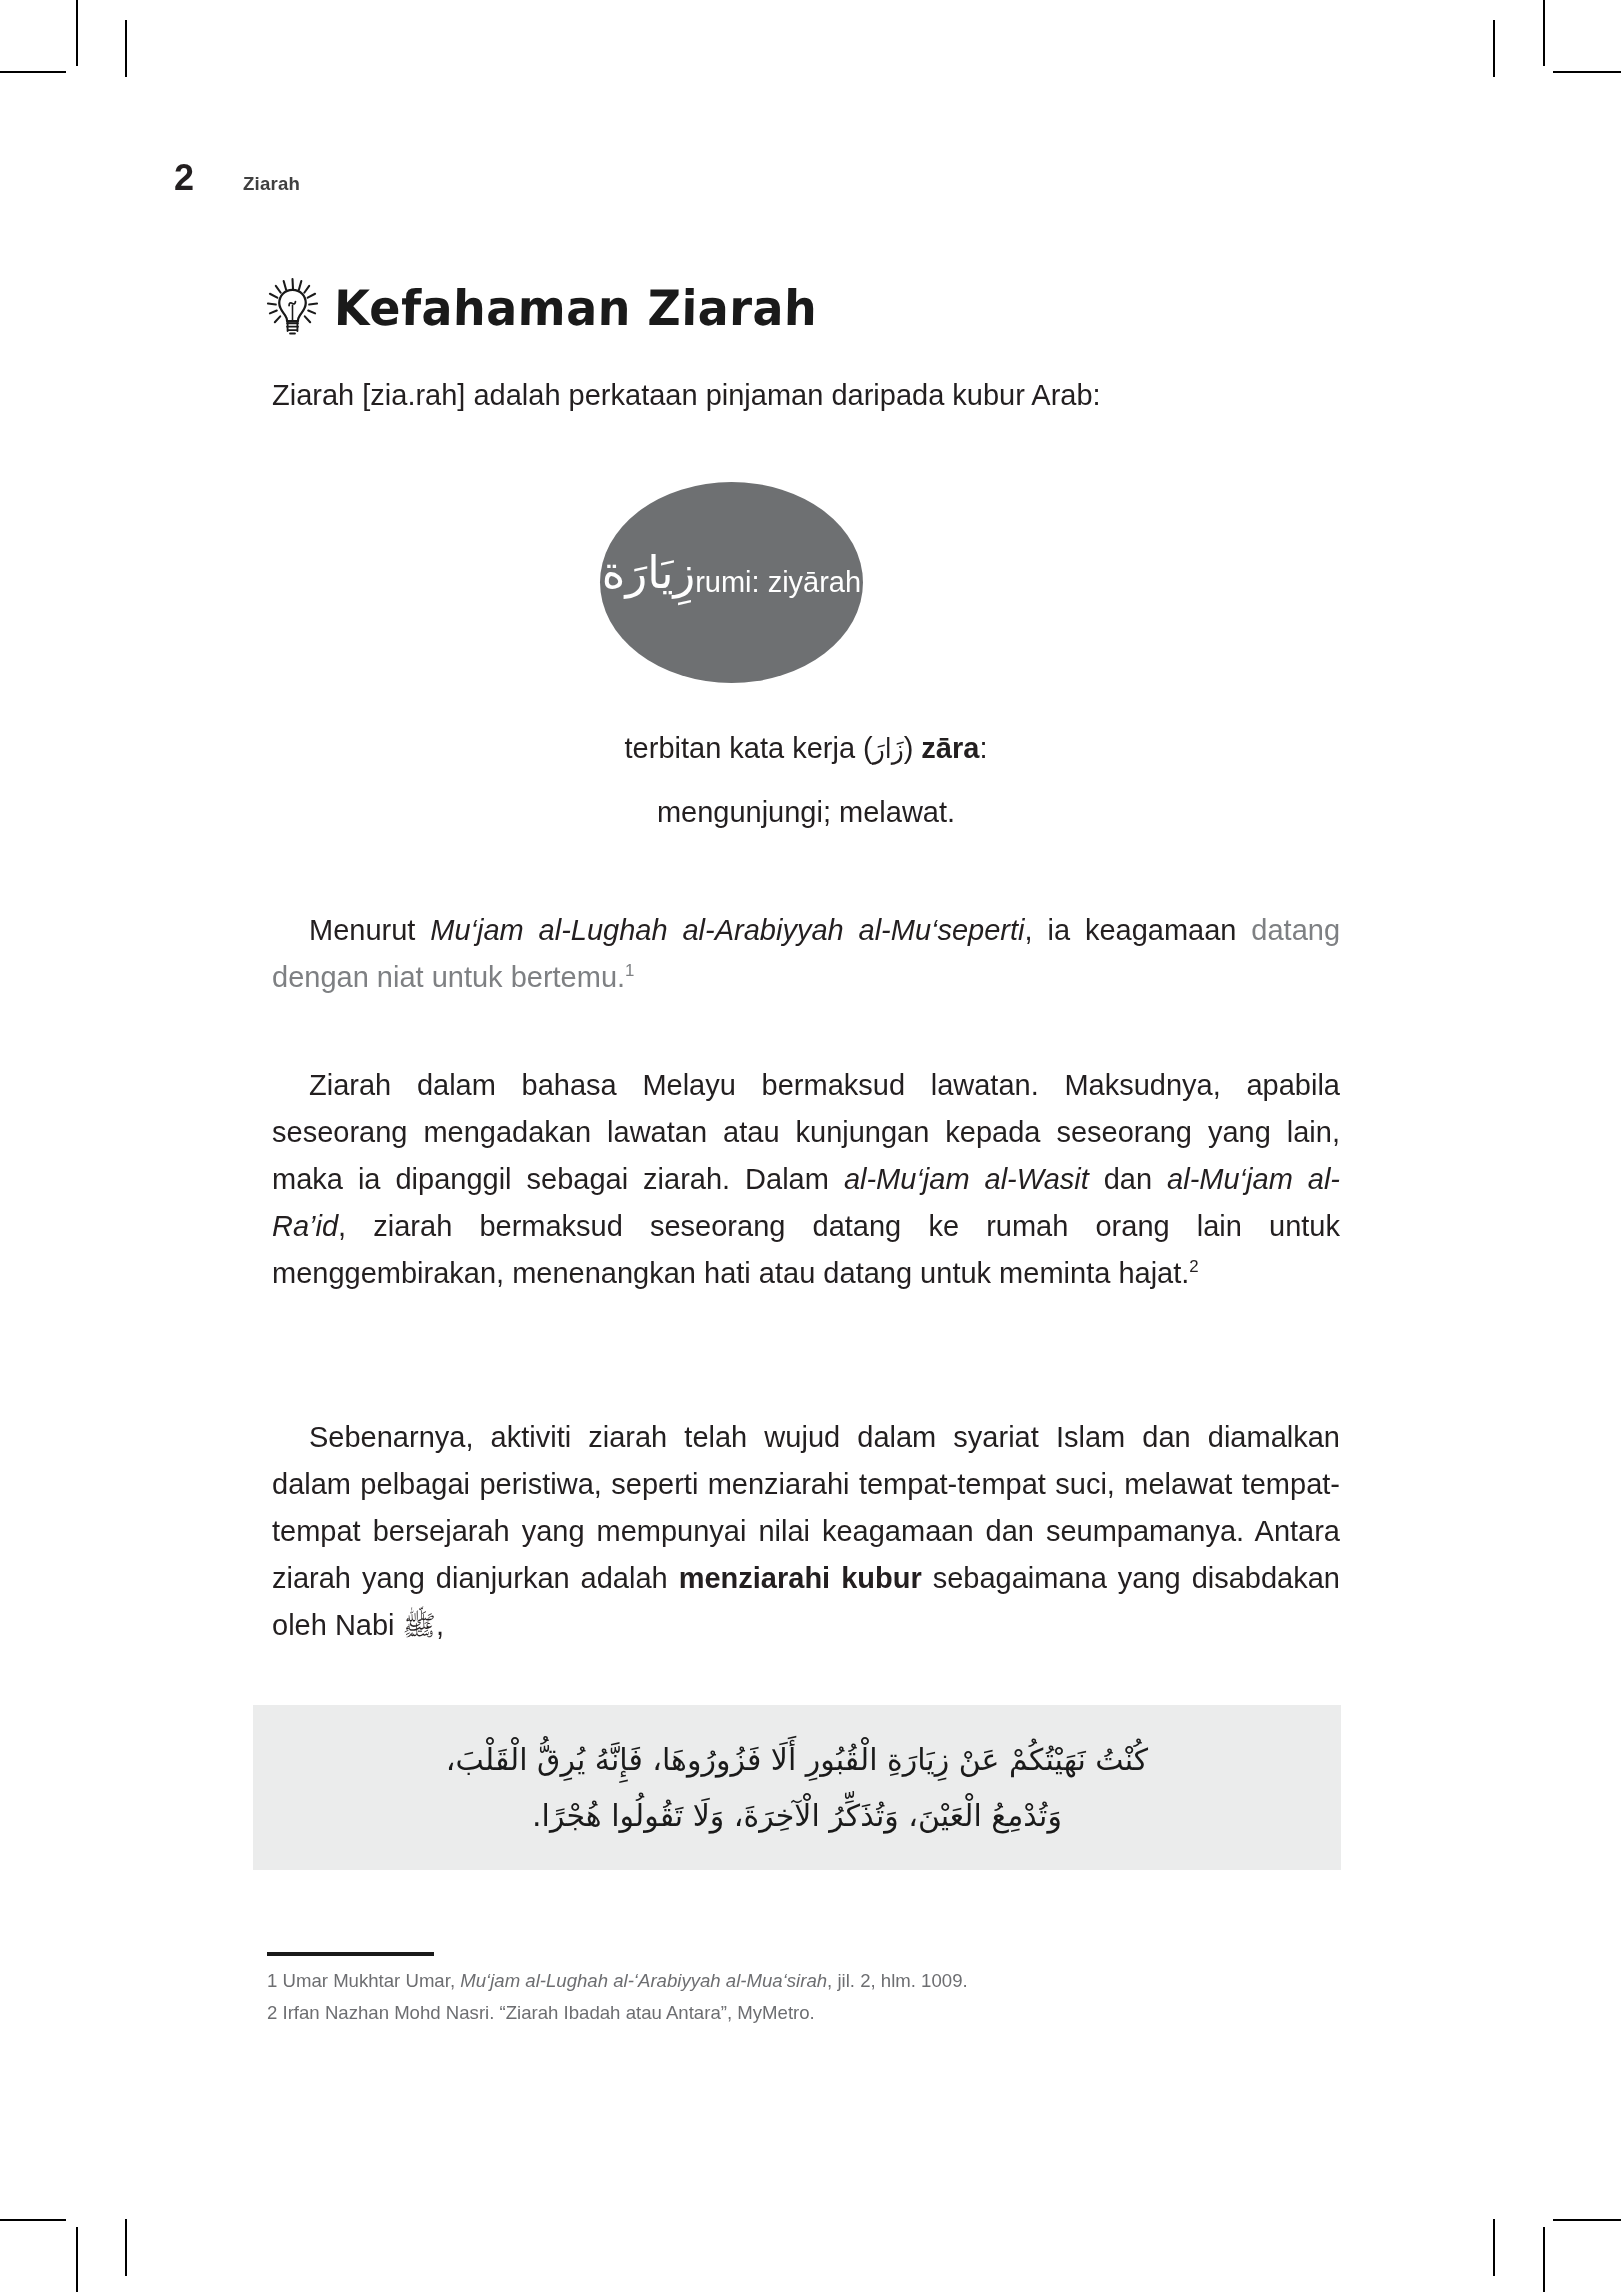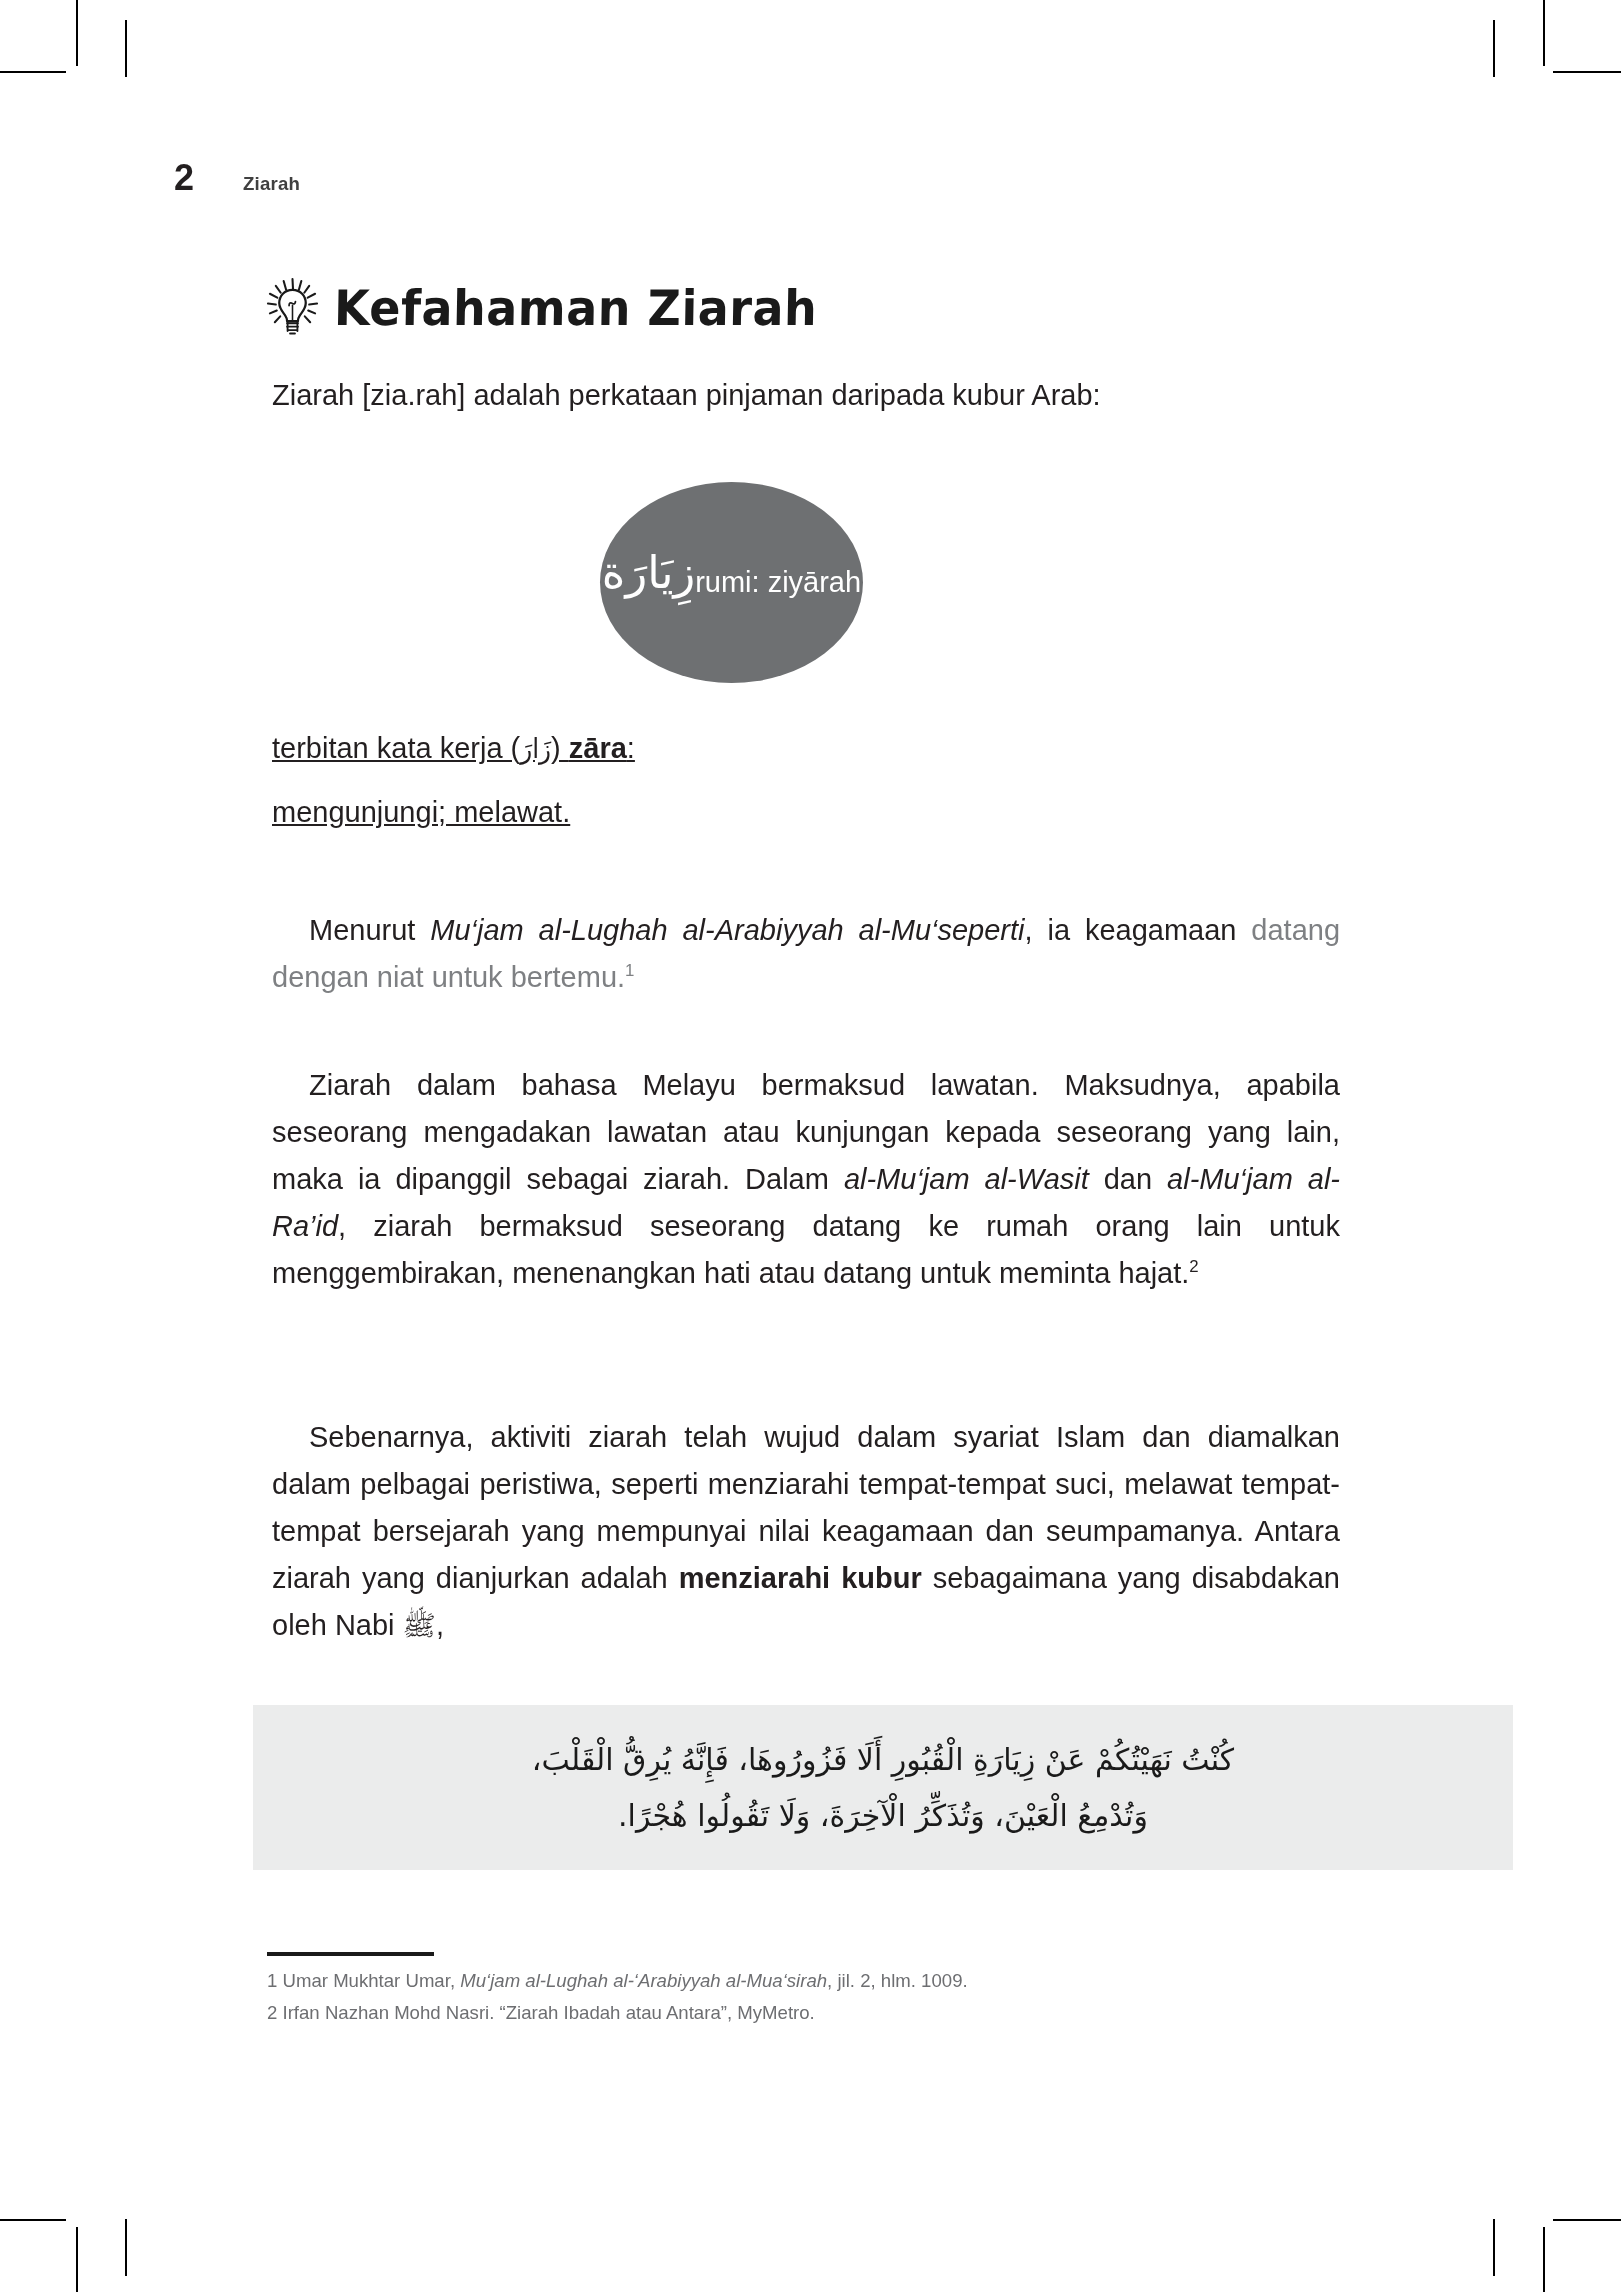--- a/index.html
+++ b/index.html
@@ -82,21 +82,21 @@
     left: 272px;
     width: 1068px;
     font-size: 29px;
     line-height: 1.62;
     color: #231f20;
     font-family: "Liberation Sans", sans-serif;
     font-stretch: condensed;
   }
   .para.justify { text-align: justify; text-align-last: left; }
   .para.indent { text-indent: 37px; }
-  .para.center { text-align: left; text-decoration: underline; }
+  .para.center { text-align: center; }
   .it { font-style: italic; }
   .bd { font-weight: 700; }
   .gray-text { color: #7e8083; }
   sup {
     font-size: 0.58em;
     vertical-align: super;
     line-height: 0;
   }
 
   
@@ -136,21 +136,21 @@
     direction: rtl;
     unicode-bidi: isolate;
     font-size: 0.95em;
   }
 
   
   .hadith-box {
     position: absolute;
     left: 253px;
     top: 1705px;
-    width: 1260px;
+    width: 1088px;
     height: 165px;
     background: #ebecec;
     display: flex;
     flex-direction: column;
     align-items: center;
     justify-content: center;
     box-sizing: border-box;
     padding: 5.9px 33px;
   }
   .hadith-line {

